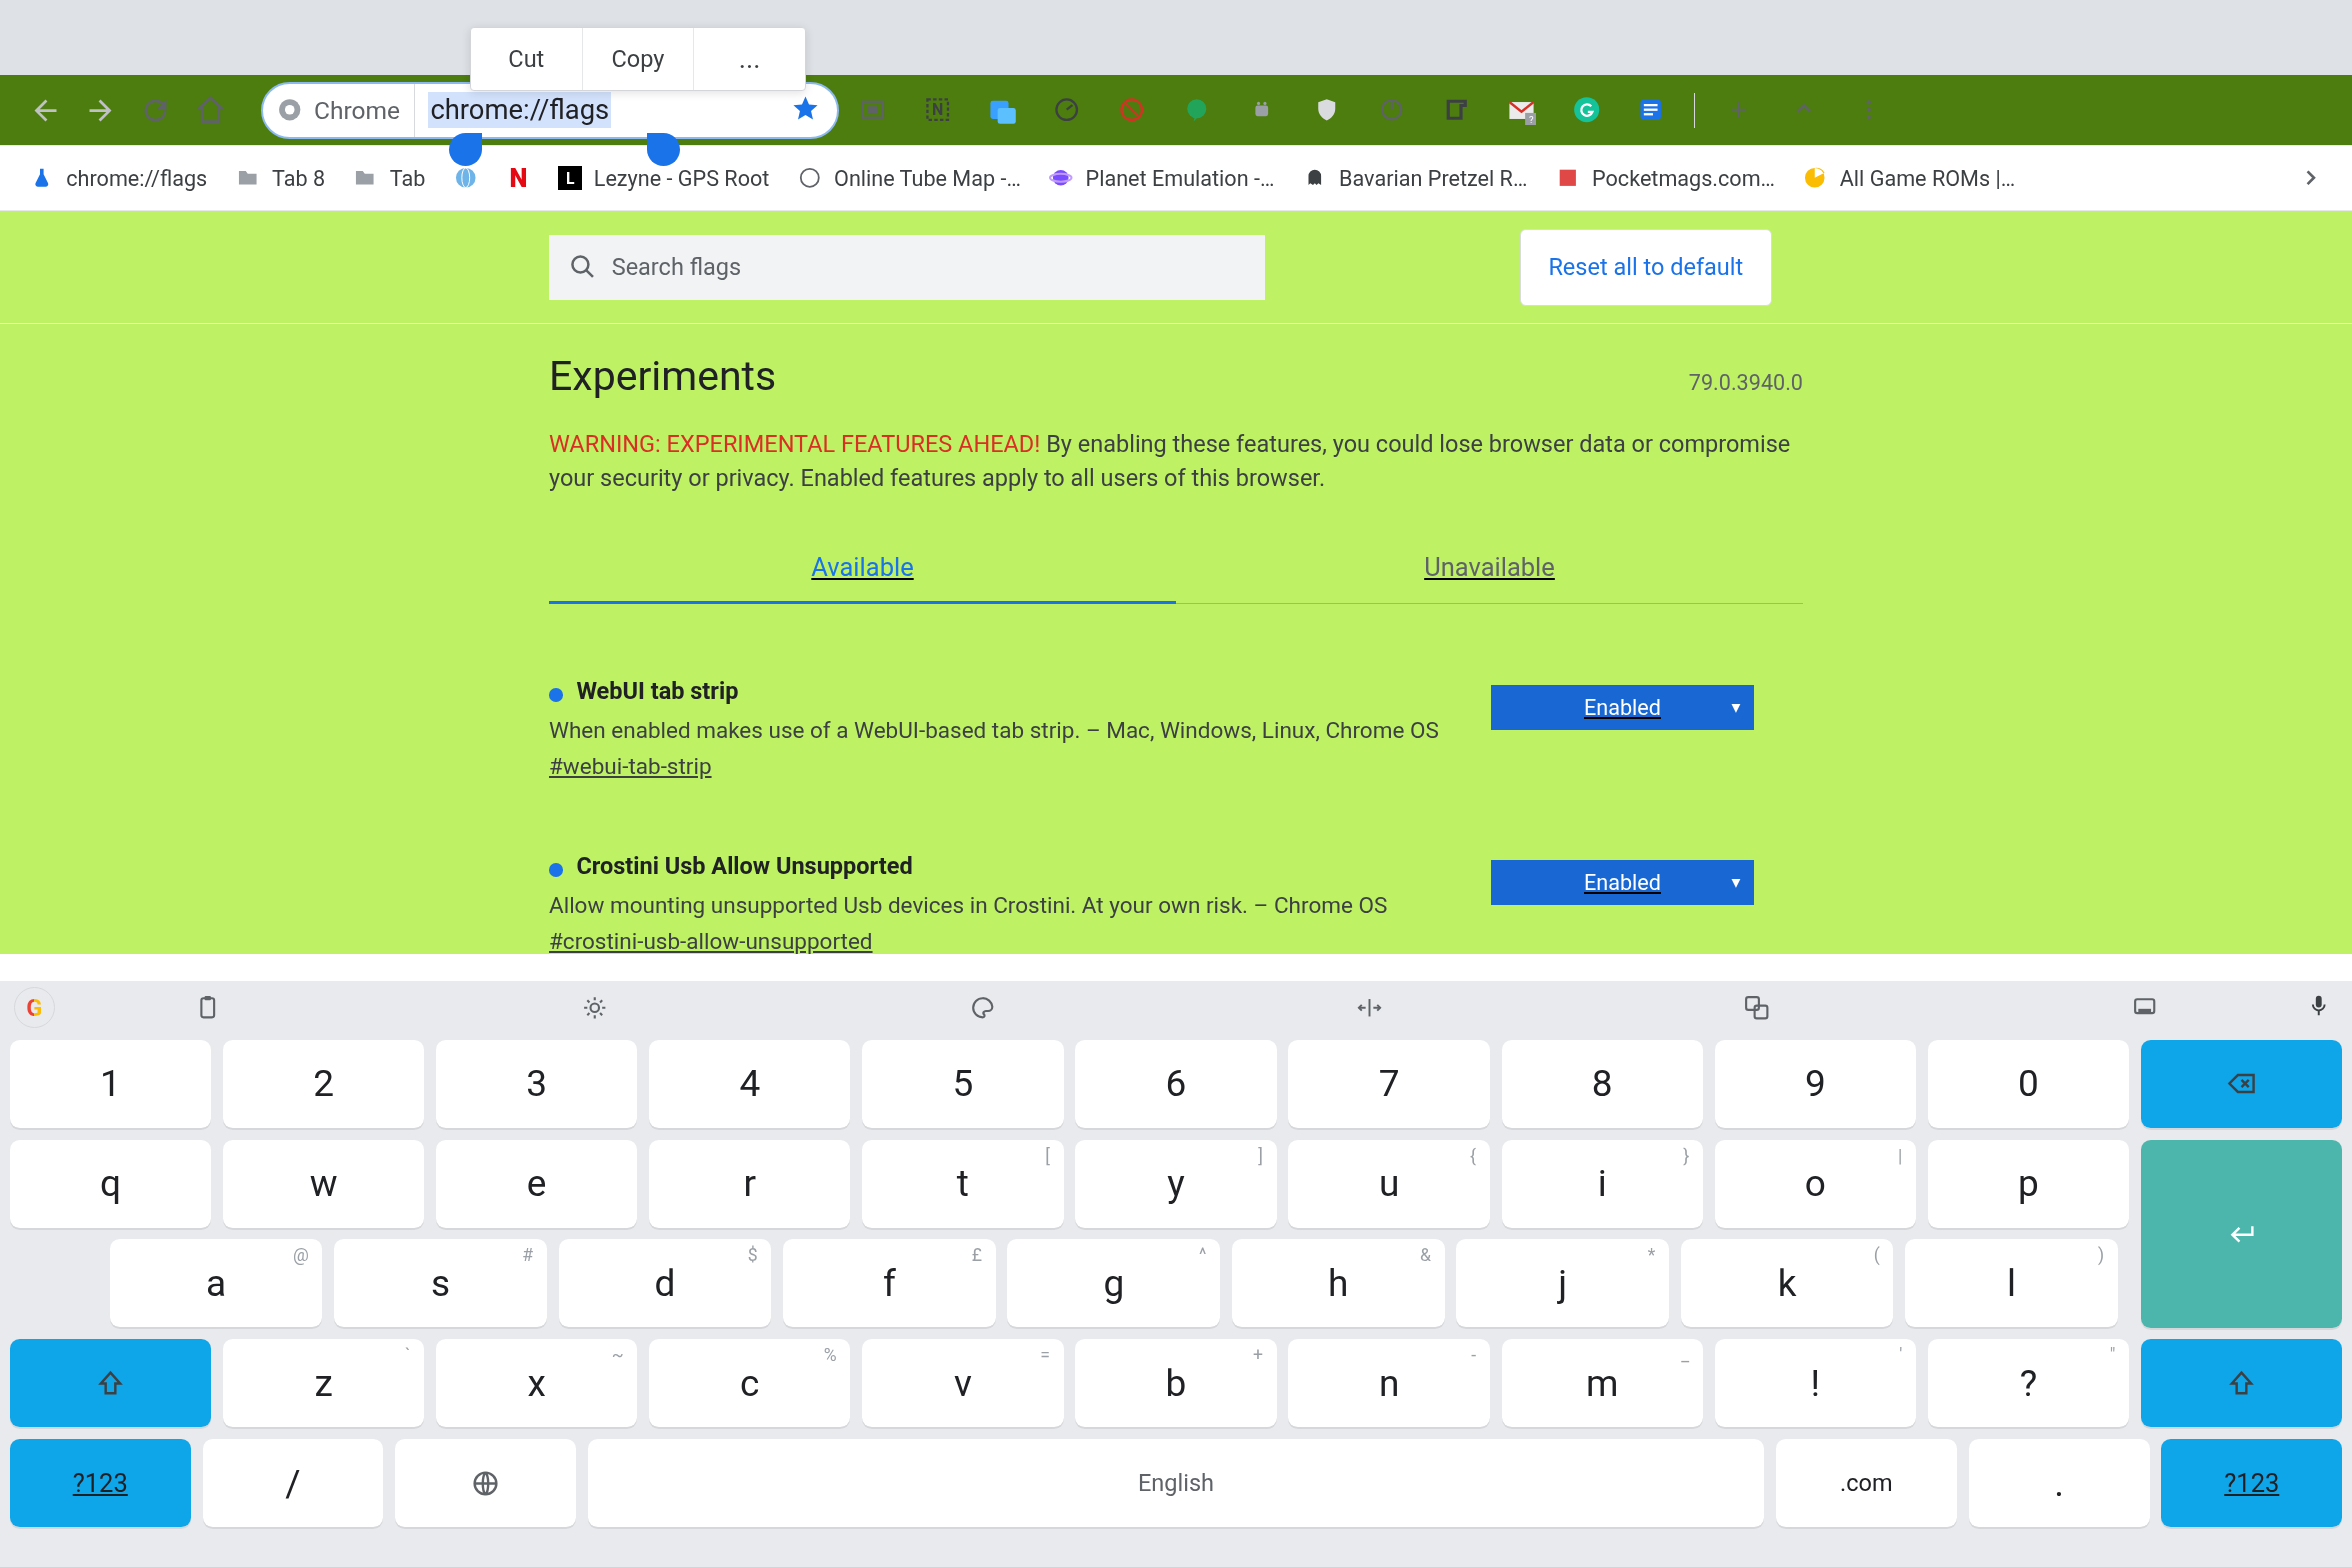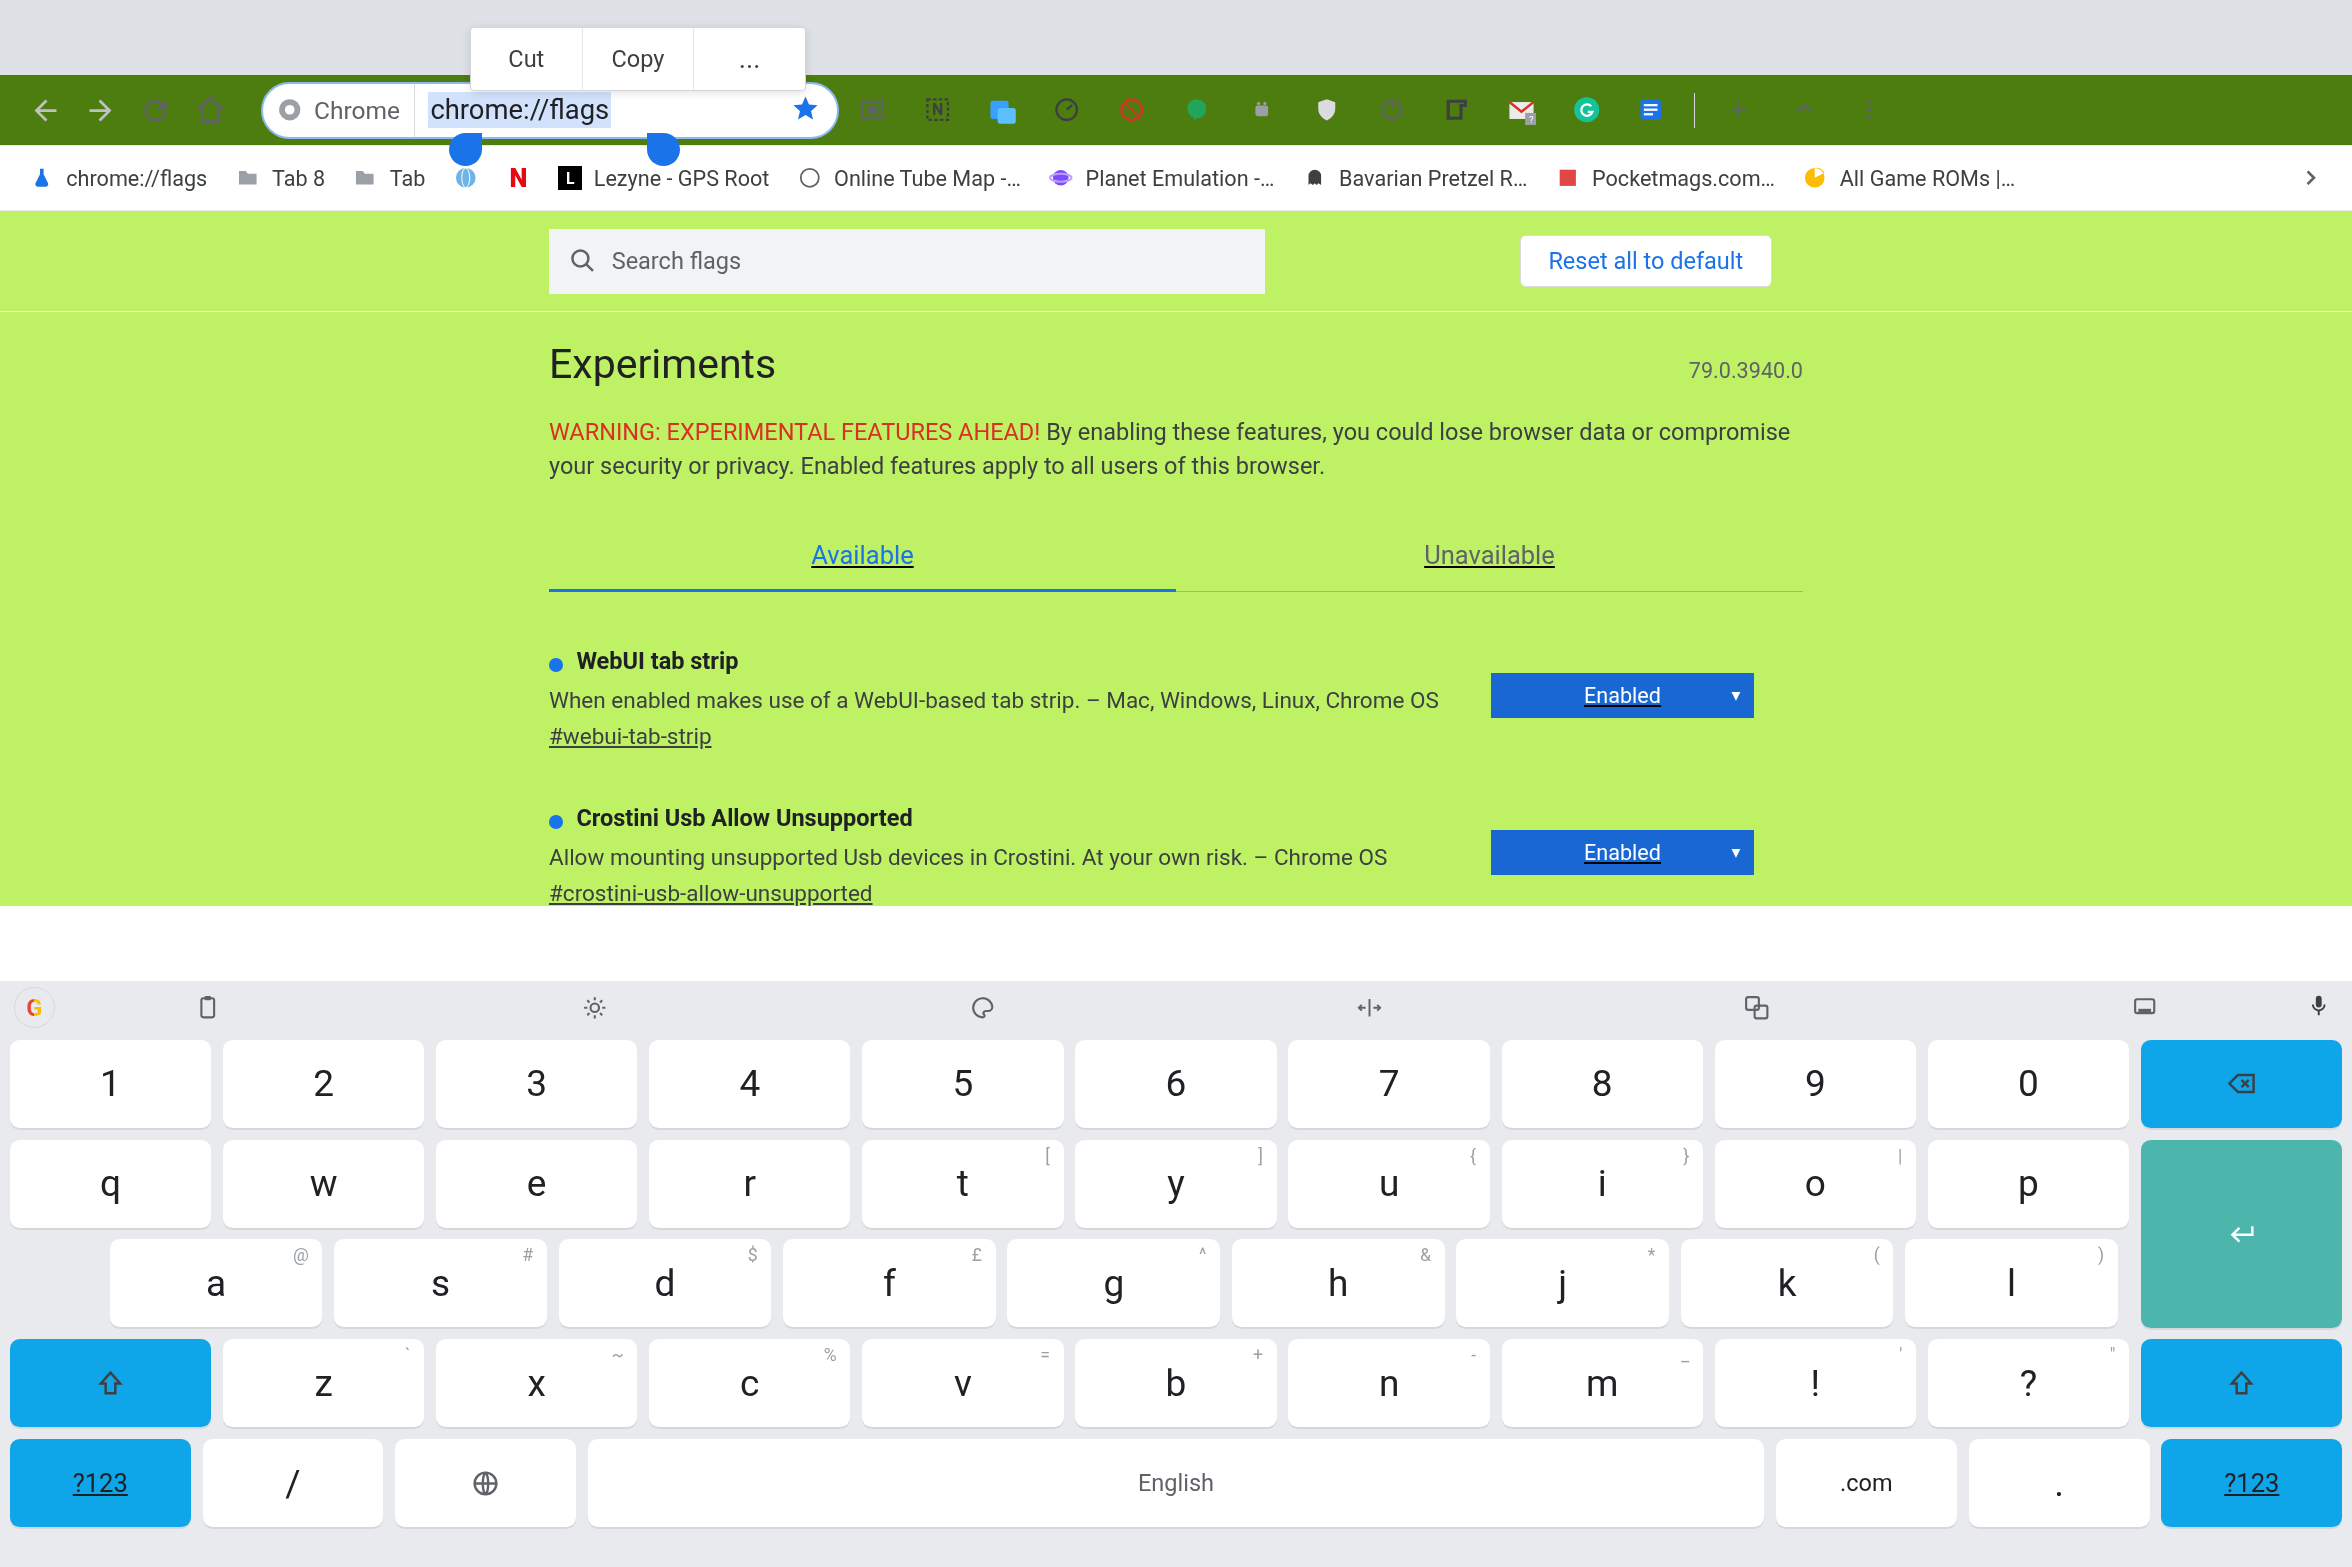--- a/index.html
+++ b/index.html
@@ -136,21 +136,21 @@
     flex: 0 0 716px;
     height: 65px;
     background: #f1f3f4;
     display: flex; align-items: center;
     padding: 0 19.6px;
     gap: 15.7px;
     color: #5f6368;
     font-size: 23.5px;
   }
   .reset-btn {
-    height: 52px;
+    height: 77px;
     padding: 0 27.4px;
     border: 1px solid #d9dbde;
     border-radius: 5.9px;
     color: #1a73e8;
     font-size: 23.5px;
     background:#fff;
     display:flex;align-items:center;
   }
 
   .flags-body { padding: 27.4px 549px 0; border-top: 1px solid #eef0f2; }
@@ -164,21 +164,21 @@
   .flag-tab {
     flex: 1;
     text-align: center;
     font-size: 25.5px;
     padding: 17.6px 0 19.6px;
     color: #5f6368;
   }
   .flag-tab.active { color: #1a73e8; border-bottom: 3.9px solid #1a73e8; margin-bottom: -1px; }
 
   .flag-item { display: flex; gap: 31px; margin-top: 55px; }
-  .flag-left { flex: 1; }
+  .flag-left { flex: 1; margin-top: 18px; }
   .flag-dot { display:inline-block;width:13.7px;height:13.7px;border-radius:50%;background:#1a73e8;margin-right:13.7px;vertical-align:middle;}
   .flag-name { font-size: 23.5px; font-weight: 700; color: #202124; }
   .flag-desc { font-size: 22.5px; color: #3c4043; margin: 9.8px 0 7.8px; line-height: 1.35; }
   .flag-hash { font-size: 22.5px; color: #3c4043; text-decoration: underline; }
   .flag-right { width: 312px; padding-top: 25.5px; text-decoration: underline; }
   .flag-select {
     width: 263px; height: 45px;
     background: #1967d2;
     color: #fff;
     display: flex; align-items: center; justify-content: center;

